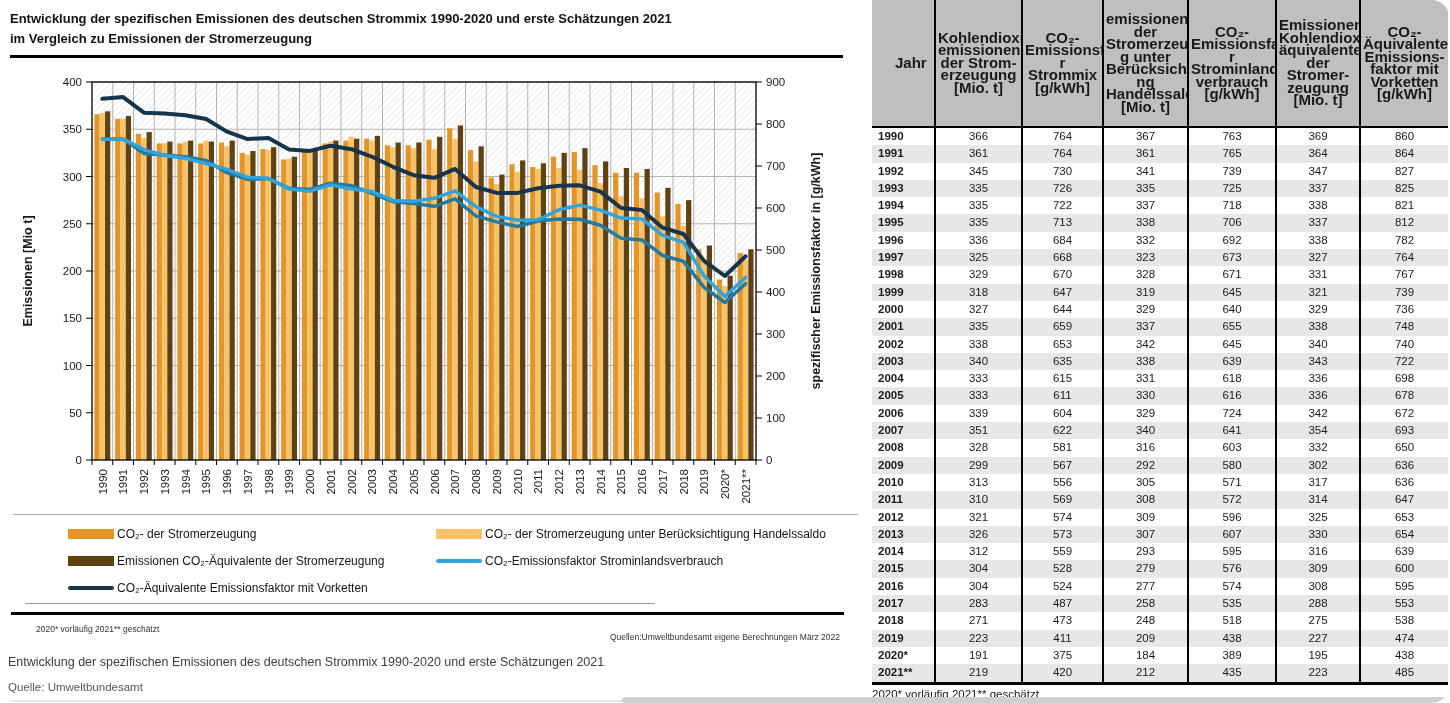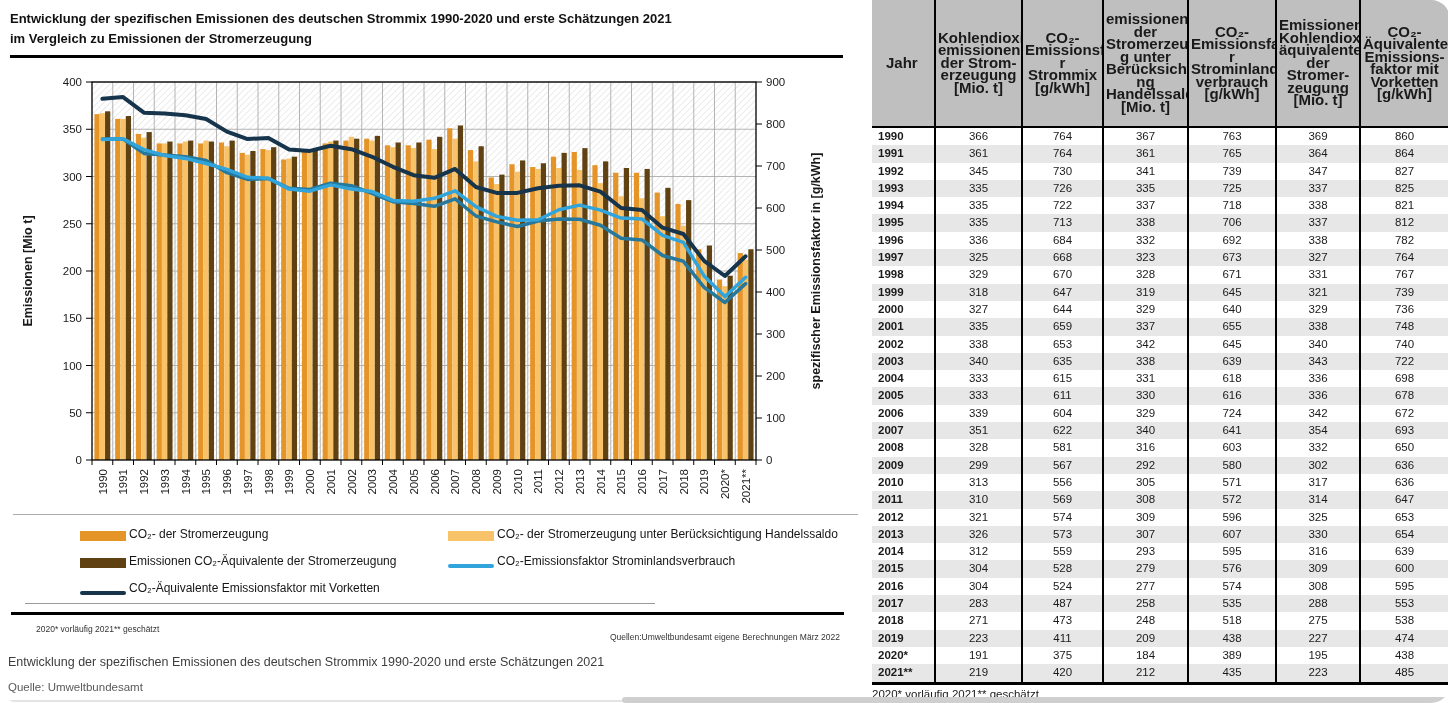--- a/index.html
+++ b/index.html
@@ -5,38 +5,38 @@
   html,body{margin:0;padding:0;background:#fff;}
   .page{position:relative;width:1450px;height:703px;background:#fff;overflow:hidden;
         font-family:"Liberation Sans",sans-serif;color:#1a1a1a;border-radius:19px;}
   
   .chart-panel{position:absolute;left:0;top:0;width:868px;height:703px;}
   .chart-title{position:absolute;left:10px;top:9px;font-size:13px;font-weight:bold;line-height:1.5;color:#111;}
   .title-underline{position:absolute;left:10px;top:55px;width:833px;height:3px;background:#000;}
   #chart-svg{position:absolute;left:0;top:66px;}
   .legend{position:absolute;left:68px;top:527px;width:790px;display:grid;
           grid-template-columns:368px auto;row-gap:13px;}
-  .legend-item{display:flex;align-items:flex-end;font-size:12px;color:#151515;margin-left:12px;}
+  .legend-item{display:flex;align-items:center;font-size:12px;color:#151515;}
   .sw{flex:0 0 auto;margin-right:3px;}
   .sw.rect{width:46px;height:10px;}
   .sw.line{width:46px;height:4px;border-radius:2px;}
   .legend-toprule{position:absolute;left:13px;top:514px;width:845px;height:1px;background:#ABABAB;}
   .legend-divider{position:absolute;left:25px;top:603px;width:630px;height:1px;background:#9A9A9A;}
   .footer-rule{position:absolute;left:11px;top:612px;width:833px;height:3px;background:#000;}
   .chart-footnote{position:absolute;left:36px;top:624px;font-size:8.5px;color:#333;}
   .sources-note{position:absolute;left:540px;top:632px;width:300px;text-align:right;font-size:8.5px;color:#333;}
   .figure-caption{position:absolute;left:8px;top:655px;font-size:12.5px;color:#3d3d3d;}
   .figure-source{position:absolute;left:8px;top:681px;font-size:11.5px;color:#595959;}
   
   .table-panel{position:absolute;left:872px;top:0;width:577px;}
   table.data{border-collapse:collapse;table-layout:fixed;width:576px;}
   table.data th{background:var(--header-bg,#BFBFBF);font-weight:bold;font-size:15px;line-height:12.5px;
       height:126px;vertical-align:middle;text-align:center;padding:0 2px;overflow:hidden;
       white-space:pre-line;border-bottom:2px solid #000;}
-  table.data th:first-child{text-align:left;padding-left:14px;margin-left:43px;}
+  table.data th:first-child{text-align:left;padding-left:23px;margin-left:43px;}
   table.data th + th, table.data td + td{border-left:2px solid #000;}
   table.data td{font-size:11.5px;height:15.3px;line-height:15.3px;padding:1px 2px;text-align:center;color:#1a1a1a;}
   table.data td:first-child{text-align:left;font-weight:bold;padding-left:6px;}
   table.data tbody tr:nth-child(even){background:var(--stripe,#E7E7E7);}
   table.data tbody tr:last-child td{border-bottom:3px solid #000;}
   .table-footnote{margin-top:3px;font-size:11.5px;color:#1a1a1a;}
   
   .bottom-strip-left{position:absolute;left:0;top:700px;width:622px;height:2px;background:#E4E4E4;}
   .bottom-strip{position:absolute;left:622px;top:697px;width:828px;height:6px;background:#CFCFCF;border-radius:3px;}
 </style>

